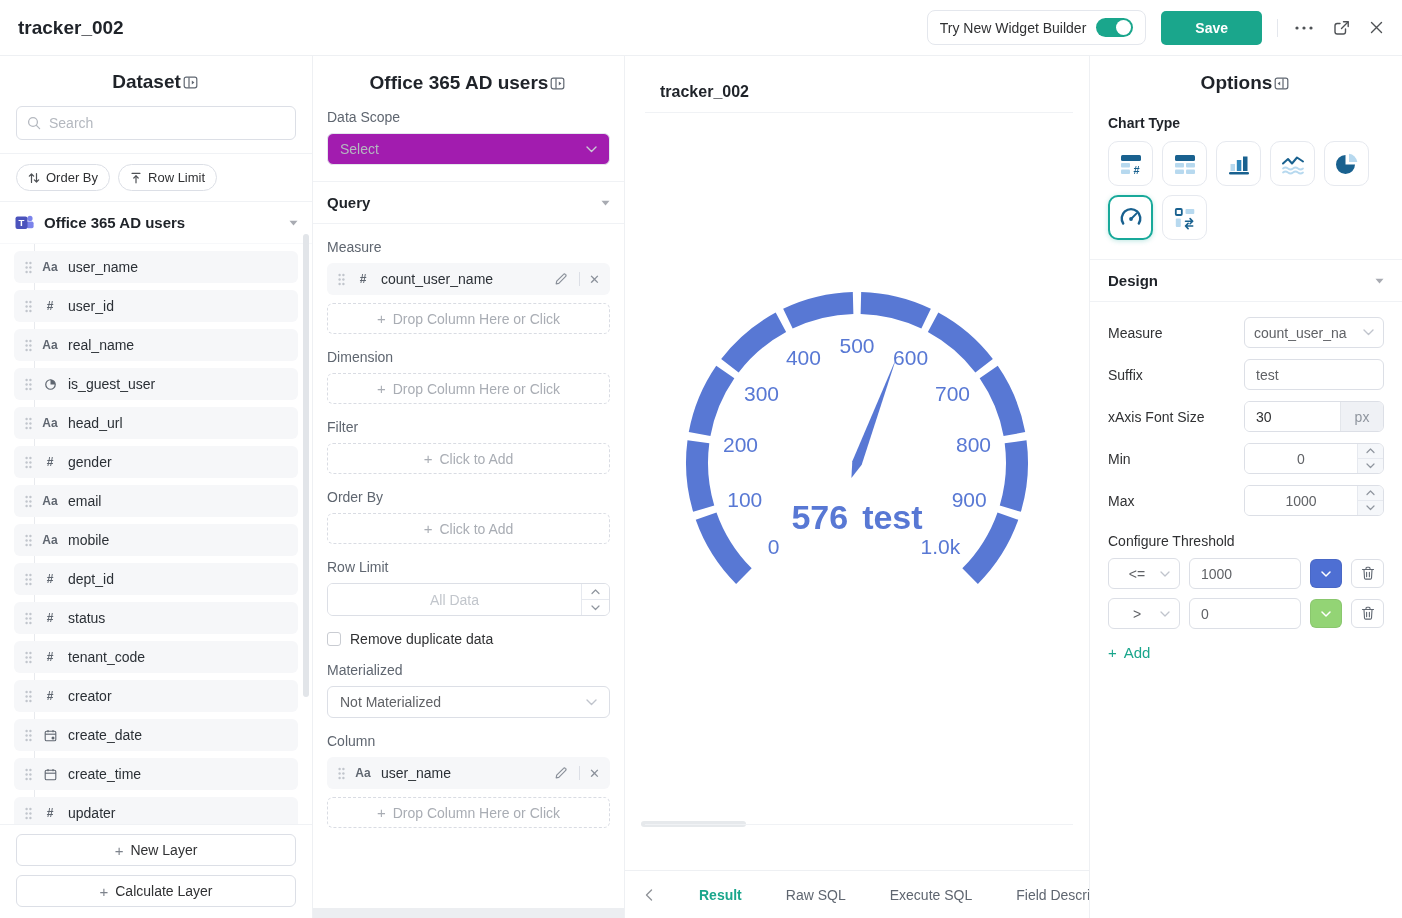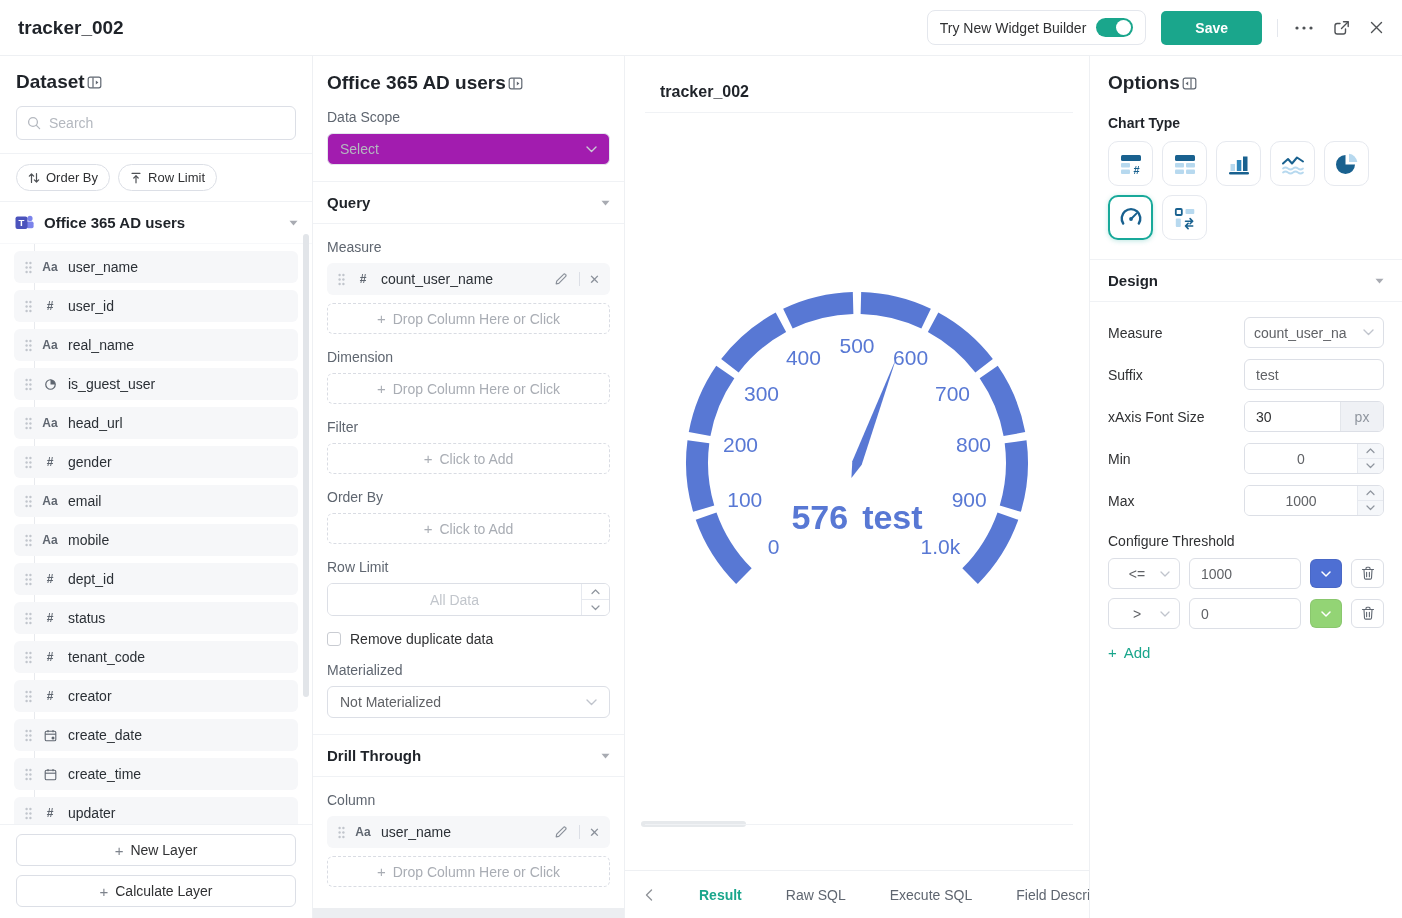--- a/index.html
+++ b/index.html
@@ -11,21 +11,21 @@
   .tb-right{display:flex;align-items:center;gap:15px}
   .toggle-box{display:flex;align-items:center;gap:10px;border:1px solid #e4e7ed;border-radius:8px;padding:7px 12px;font-size:14px;color:#303133;background:#fff}
   .switch{width:37px;height:19px;border-radius:10px;background:#1aa68c;position:relative;cursor:pointer}
   .switch .knob{position:absolute;right:2px;top:2px;width:15px;height:15px;border-radius:50%;background:#fff}
   .save-btn{background:#1aa68c;color:#fff;border:none;border-radius:5px;padding:9px 34px;font-size:14px;font-weight:700;font-family:inherit;cursor:pointer}
   .tb-sep{width:1px;height:18px;background:#e4e7ed}
   .icon-btn{display:flex;align-items:center;justify-content:center;cursor:pointer;padding:2px}
   
   .main{display:flex;height:863px;border-top:1px solid #eef0f3}
   .panel{position:relative;background:#fff}
-  .pnl-head-row{display:flex;align-items:center;justify-content:flex-start}
+  .pnl-head-row{display:flex;align-items:center;justify-content:center}
   .pnl-title{font-size:19px;font-weight:700}
   
   #dataset-panel{width:313px;border-right:1px solid #eef0f3;display:flex;flex-direction:column}
   .dp-head{padding:15px 16px 13px;border-bottom:1px solid #f0f2f5}
   .search-box{margin-top:13px;height:34px;border:1px solid #dcdfe6;border-radius:6px;display:flex;align-items:center;gap:8px;padding:0 10px;background:#fff}
   .search-box input{border:none;outline:none;flex:1;font-family:inherit;font-size:14px;color:#303133;background:transparent}
   .search-box input::placeholder{color:#b4b8bf}
   .pills{display:flex;gap:8px;padding:10px 16px;border-bottom:1px solid #f0f2f5}
   .pill{display:flex;align-items:center;gap:6px;border:1px solid #dcdfe6;border-radius:14px;height:27px;padding:0 11px;font-size:13px;color:#303133;background:#fff;cursor:pointer}
   .ds-row{height:42px;display:flex;align-items:center;gap:9px;padding:0 14px;font-size:15px;font-weight:700;border-bottom:1px solid #f7f8fa;cursor:pointer}
@@ -501,26 +501,20 @@
 
       <span class="fld-label">Materialized</span>
       <div class="select">
         <span class="grow">Not Materialized</span>
         <svg width="11" height="7" viewBox="0 0 11 7" fill="none">
             <path d="M1 1l4.5 4.5L10 1" stroke="#c0c4cc" stroke-width="1.4" stroke-linecap="round" stroke-linejoin="round"></path>
           </svg>
       </div>
     </div>
 
-    <div class="sect-head">
-      <span>Drill Through</span>
-      <svg width="9" height="6" viewBox="0 0 9 6">
-          <path d="M0.5 0.8h8L4.5 5.5Z" fill="#a8abb2"></path>
-        </svg>
-    </div>
 
     <div class="qp-pad">
       <span class="fld-label">Column</span>
       <div class="chip">
         <svg width="7" height="13" viewBox="0 0 7 13" fill="#c1c5cc">
             <circle cx="1.6" cy="2" r="1.2"></circle>
             <circle cx="5.4" cy="2" r="1.2"></circle>
             <circle cx="1.6" cy="6.5" r="1.2"></circle>
             <circle cx="5.4" cy="6.5" r="1.2"></circle>
             <circle cx="1.6" cy="11" r="1.2"></circle>

